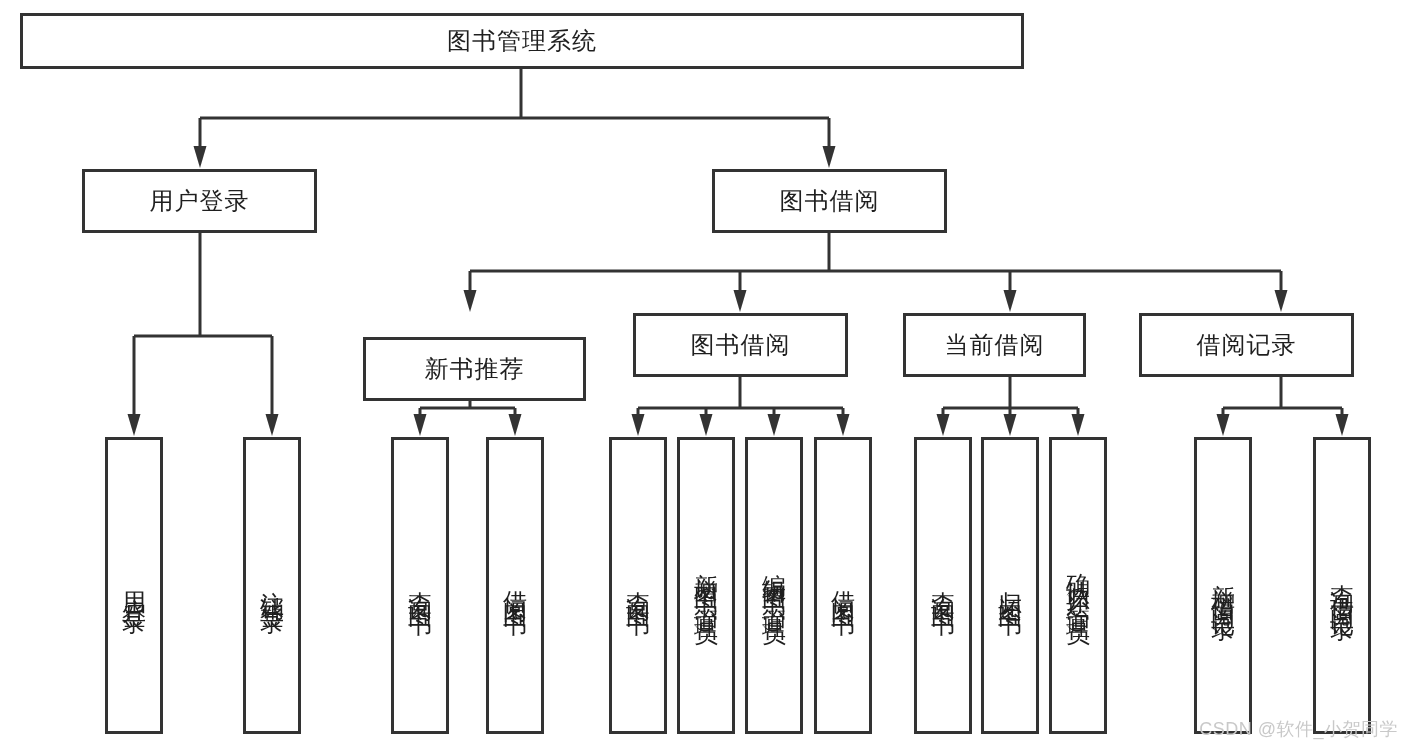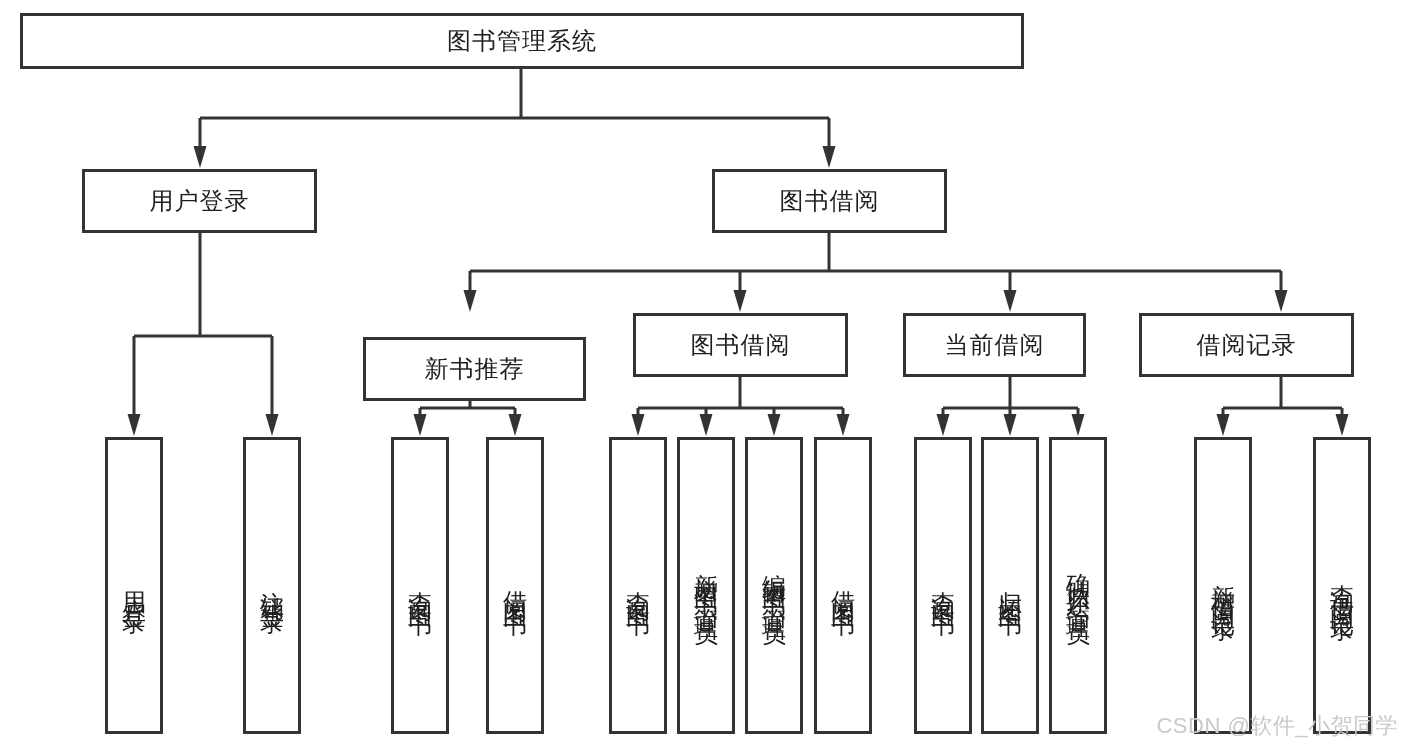--- a/index.html
+++ b/index.html
@@ -42,21 +42,21 @@
     writing-mode: vertical-rl;
     text-orientation: mixed;
     letter-spacing: 7px;
     line-height: 1;
     font-size: 24px;
   }
   .watermark {
     position: absolute;
     right: 7px;
     bottom: 6px;
-    font-size: 22px;
+    font-size: 18px;
     color: #c9c9c9;
     z-index: 2;
     letter-spacing: 0.5px;
   }
 </style>
 </head>
 <body>
 
 <div class="stage">
 

